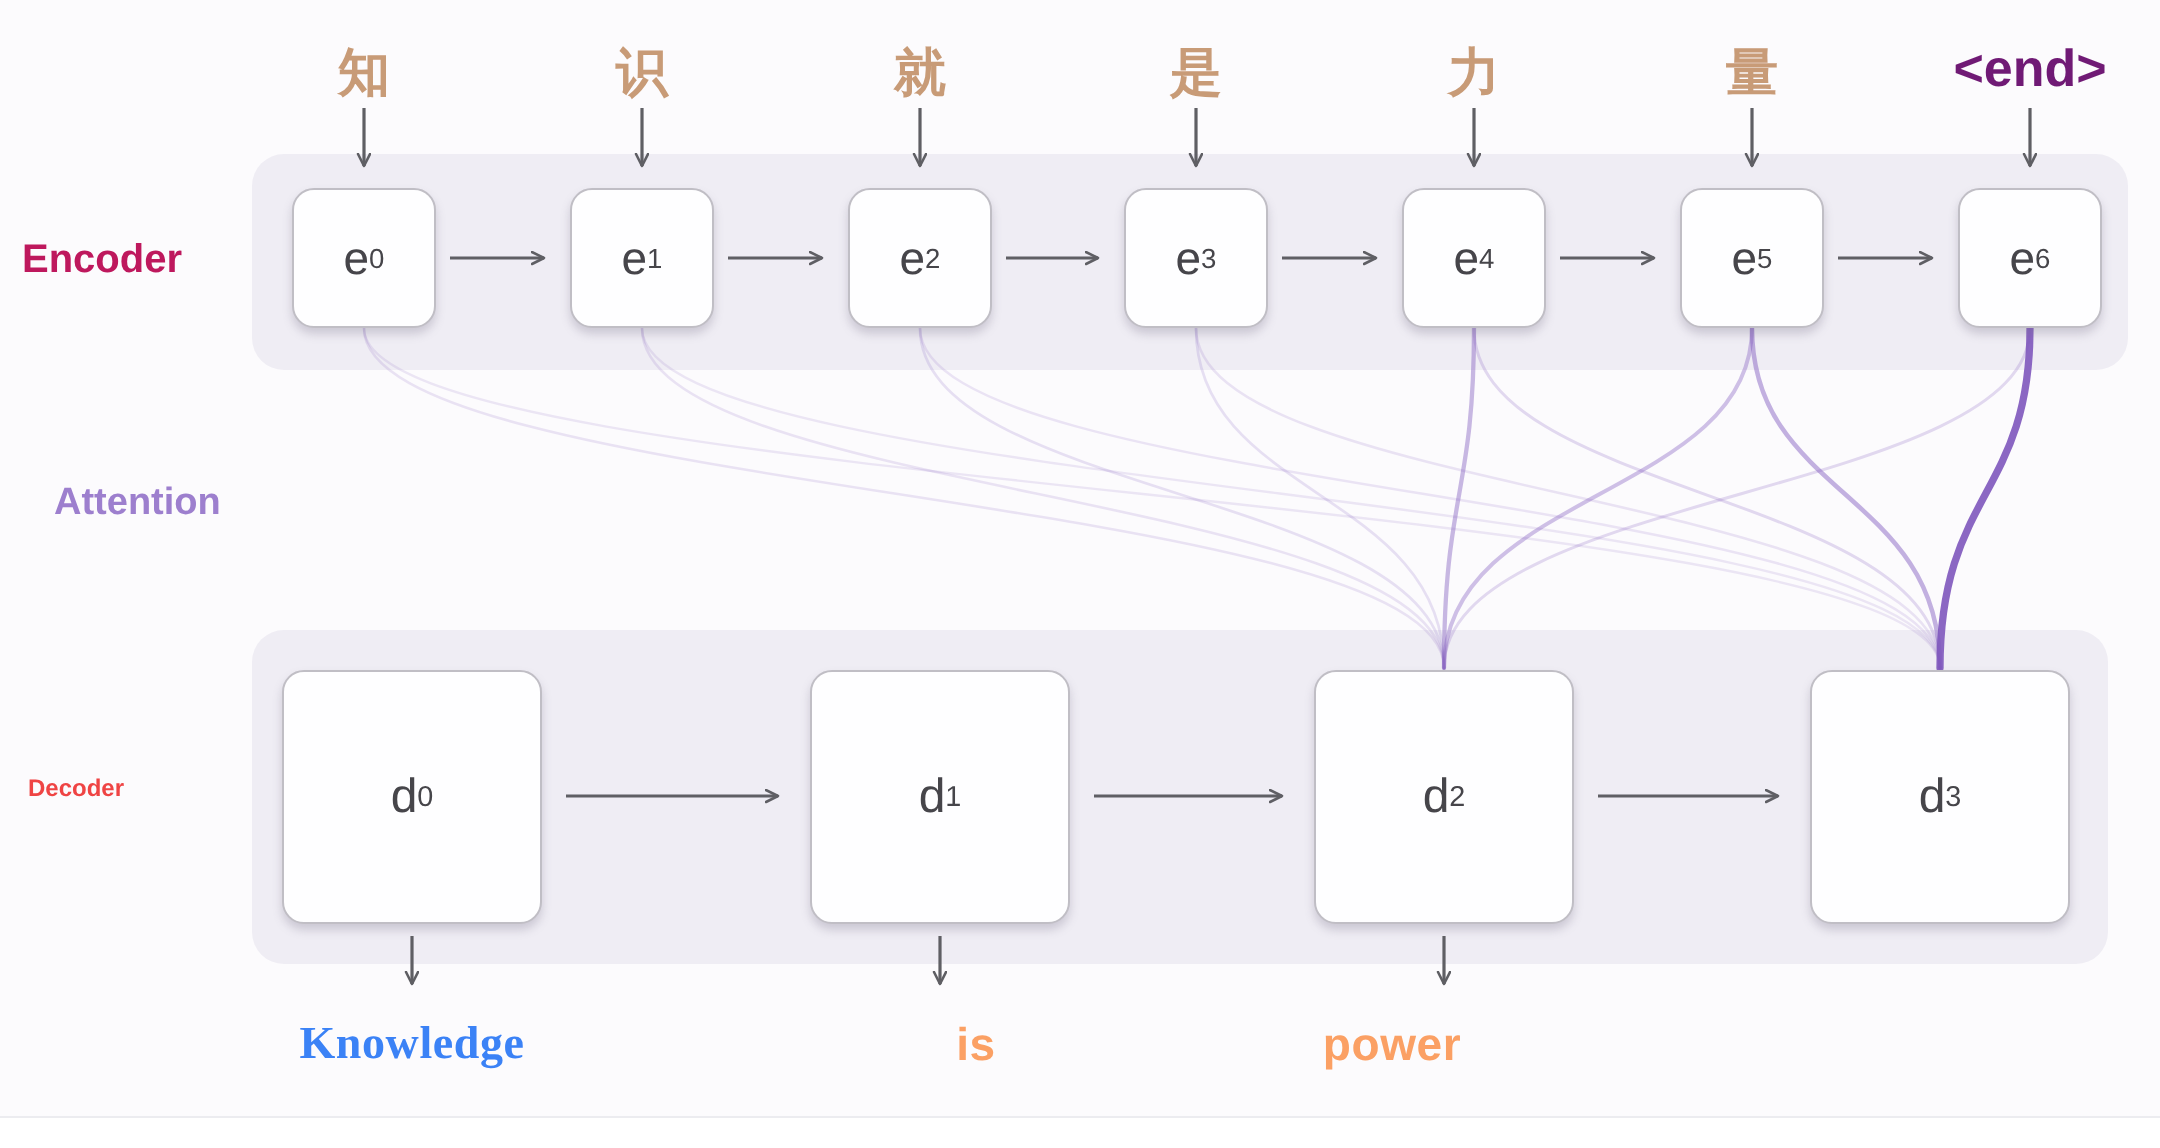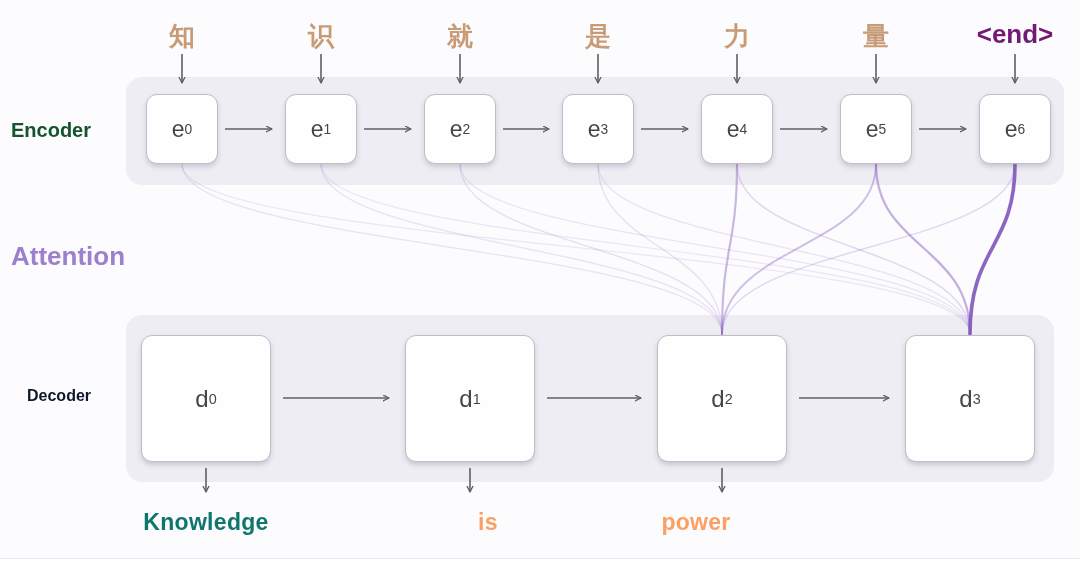--- a/index.html
+++ b/index.html
@@ -22,23 +22,23 @@
   .node sub{font-size:.6em;}
   .token{
     position:absolute;top:19px;transform:translateX(-50%);z-index:2;
     color:#c89b77;font-size:26px;font-weight:600;white-space:nowrap;
   }
   .word{
     position:absolute;top:509px;transform:translateX(-50%);z-index:2;
     color:#fba064;font-size:23px;font-weight:700;letter-spacing:.3px;white-space:nowrap;
   }
   .side-label{position:absolute;z-index:2;font-weight:700;white-space:nowrap;}
-  #label-encoder{left:11px;top:119px;font-size:20px;color:#14532d;text-align:right;}
-  #label-attention{left:11px;top:241px;font-size:26px;color:#9d7fce;}
-  #label-decoder{left:27px;top:387px;font-size:16px;color:#0f172a;}
+  #label-encoder{left:11px;top:119px;font-size:20px;color:#be185d;text-align:right;}
+  #label-attention{left:27px;top:241px;font-size:19px;color:#9d7fce;}
+  #label-decoder{left:14px;top:387px;font-size:12px;color:#ef4444;}
   .bottom-strip{
     position:absolute;left:0;top:558px;width:1080px;height:16px;
     background:#ffffff;border-top:1px solid #ececf0;z-index:3;
   }
 </style>
 </head>
 <body>
 
 <div class="canvas">
 
@@ -135,19 +135,19 @@
         <sub>1</sub>
       </div>
       <div class="node dec" style="left: 657px; top: 335px;">
         <span>d</span>
         <sub>2</sub>
       </div>
       <div class="node dec" style="left: 905px; top: 335px;">
         <span>d</span>
         <sub>3</sub>
       </div>
-      <div class="word" style="left: 206px; color: #0f766e;">Knowledge</div>
+      <div class="word" style="left: 206px; color: #3b82f6; font-family: Liberation Serif, serif;">Knowledge</div>
       <div class="word" style="left: 470px; color: rgb(251, 160, 100); margin-left: 18px;">is</div>
       <div class="word" style="left: 696px; color: rgb(251, 160, 100);">power</div>
     </div>
 
   <div class="bottom-strip"></div>
 </div>
 
 </body></html>

